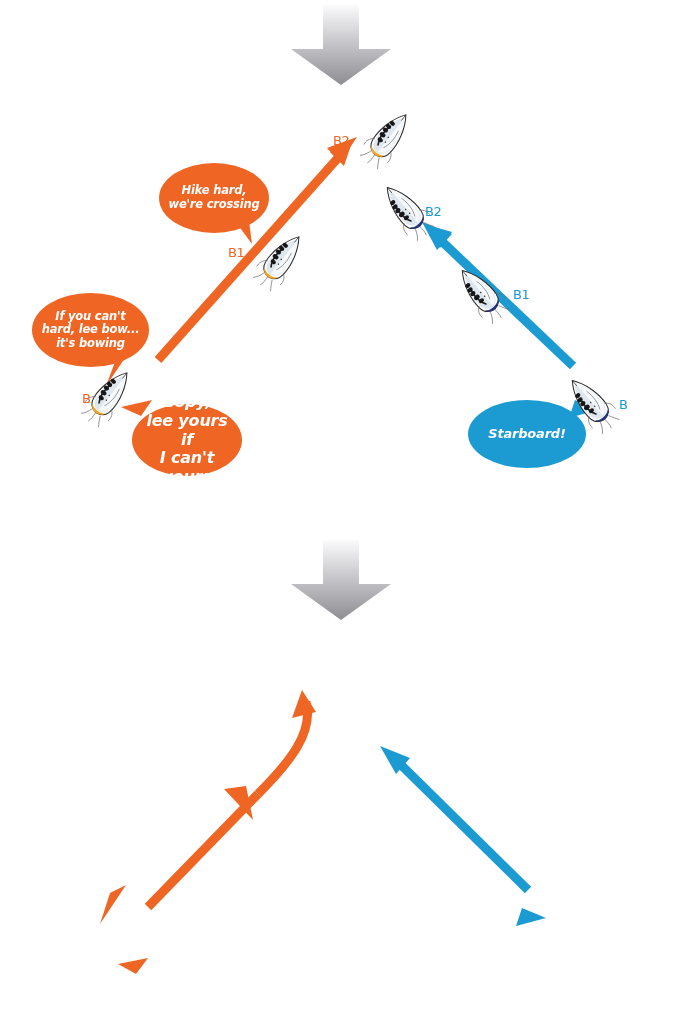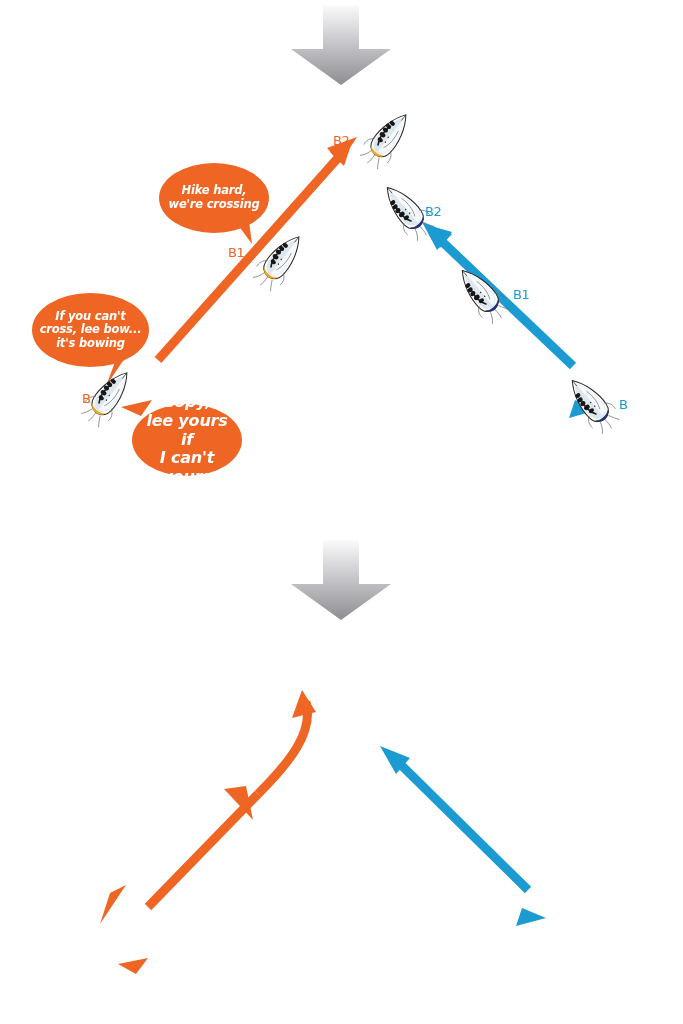--- a/index.html
+++ b/index.html
@@ -225,40 +225,43 @@
     <svg aria-hidden="true" style="z-index:4;">
       <polygon points="118,354 133,346 106,386" fill="#ee6524"></polygon>
       <polygon points="224,206 247,206 252,244" fill="#ee6524"></polygon>
       <polygon points="141,416 152,400 121,407" fill="#ee6524"></polygon>
       <polygon points="569,418 575,400 597,410" fill="#1b9bd1"></polygon>
     </svg>
 
     <div class="bubble orange ellipse" style="left:32px; top:293px; width:117px; height:74px; font-size:11.5px;">
       <span>
         <span>If you can't</span><br>
-        <span>cross, lee bow...</span><br>
+        <span>hard, lee bow...</span><br>
         <span>it's bowing</span>
       </span>
     </div>
 
     <div class="bubble orange ellipse" style="left:159px; top:163px; width:110px; height:70px; font-size:11.5px;justify-content:center;">
       <span>
         <span>Hike hard,</span><br>
         <span>we're crossing</span>
       </span>
     </div>
 
     <div class="bubble orange ellipse" style="left:132px; top:404px; width:110px; height:72px; font-size:16px;">
       <span>
         <span>Copy,</span><br>
         <span>lee yours if</span><br>
         <span>I can't yours</span>
       </span>
     </div>
 
+    <div class="bubble blue ellipse" style="left:468px; top:400px; width:118px; height:68px; font-size:13px;">
+      <span>Starboard!</span>
+    </div>
 
   </div>
 </div>
 
 <div class="panel" id="panel-bottom">
   <div class="stage">
 
     <svg aria-hidden="true">
 
       <path d="M148 395 L258 282" stroke="#ee6524" stroke-width="9" fill="none" stroke-linecap="butt"></path>

